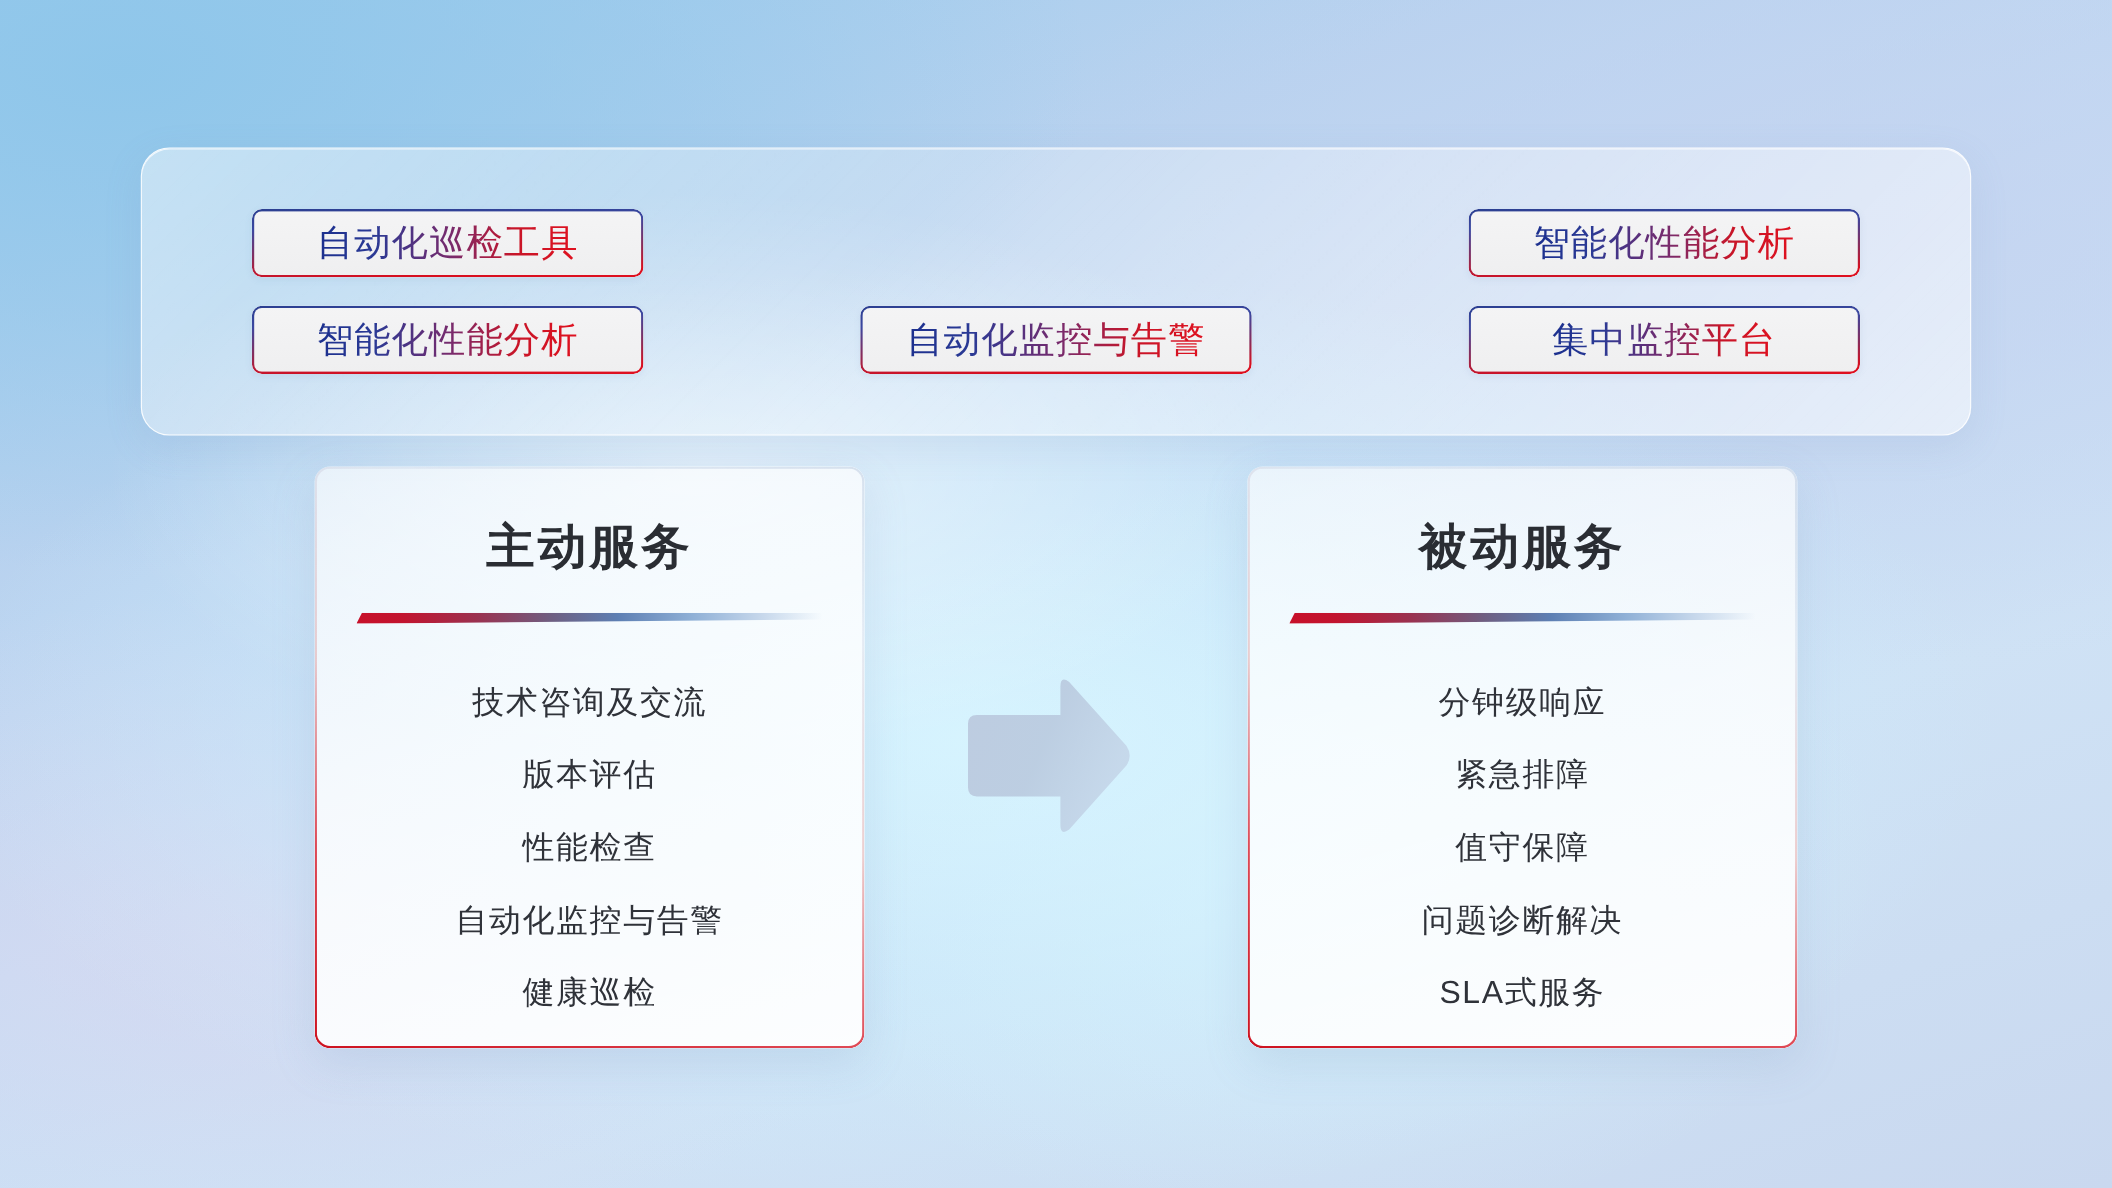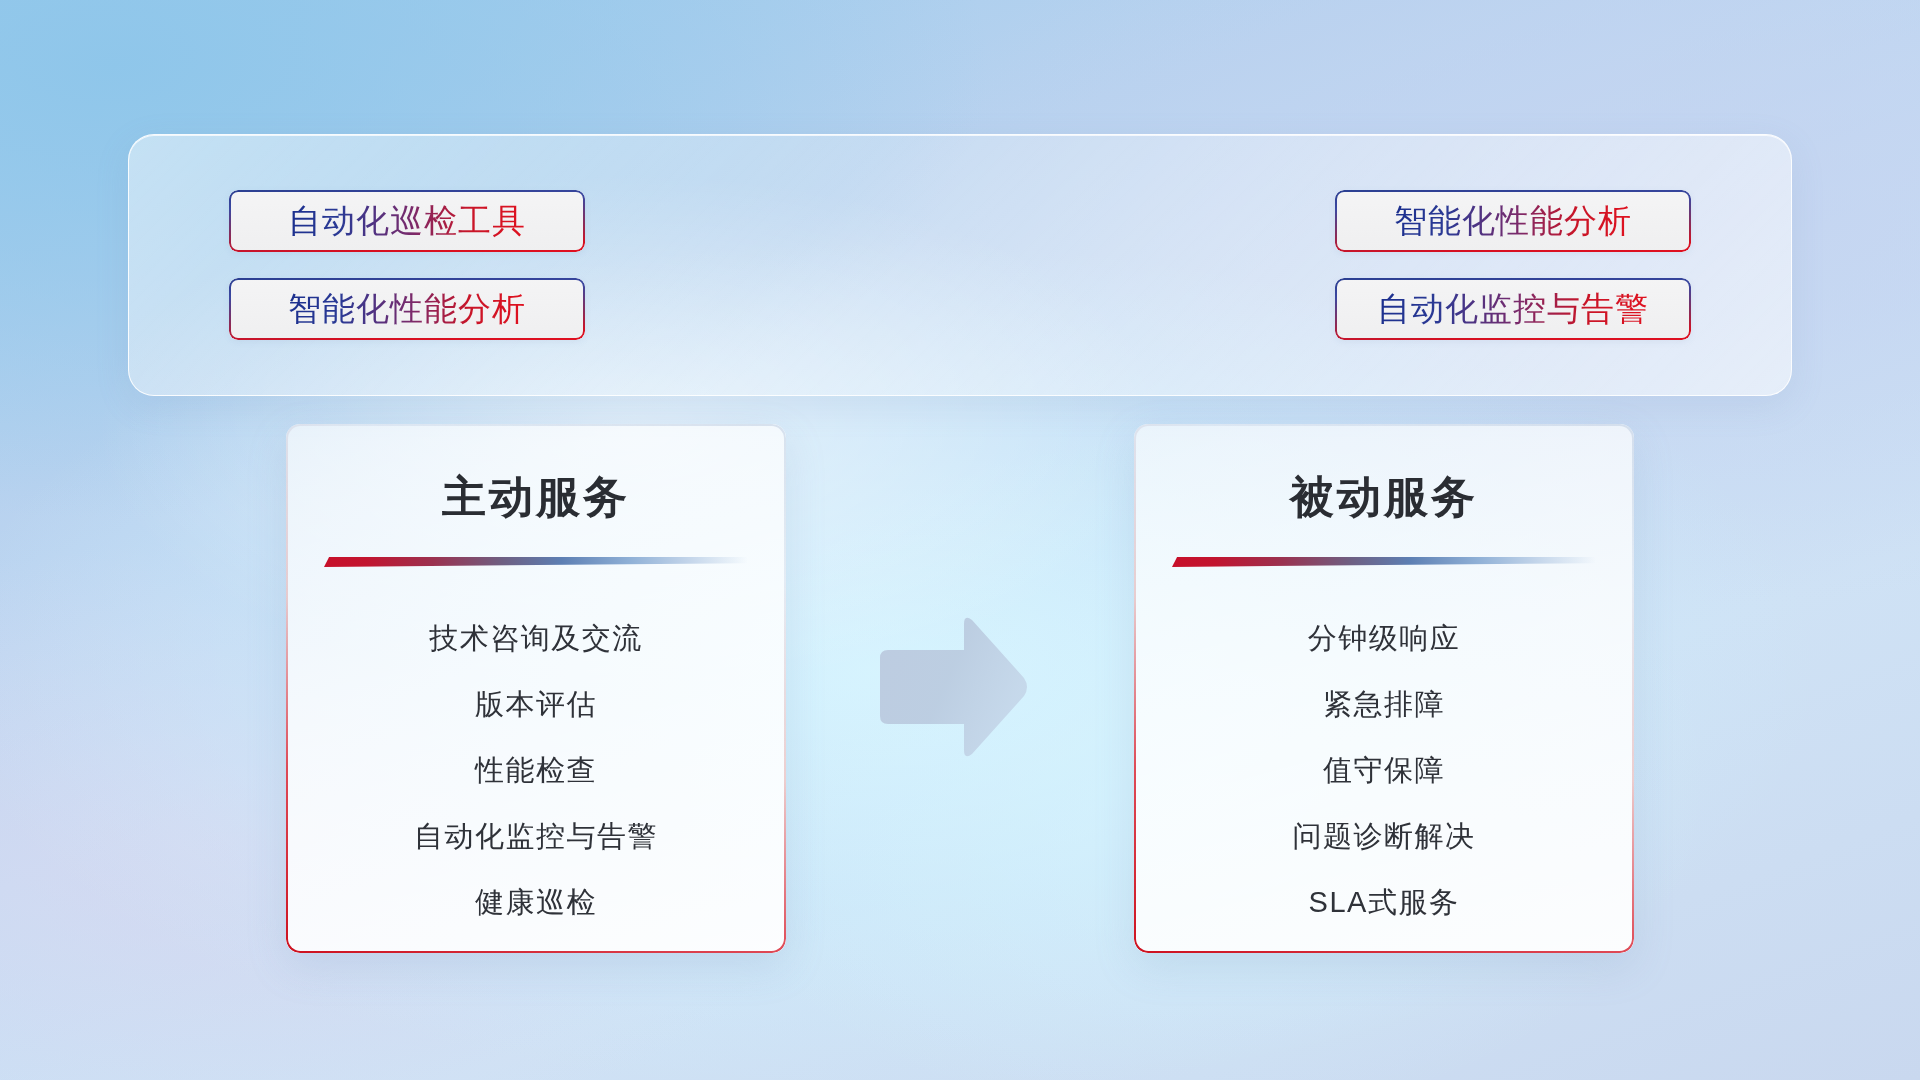--- a/index.html
+++ b/index.html
@@ -206,20 +206,23 @@
       <span class="pill-label">智能化性能分析</span>
     </div>
   </div>
 
   <div class="pill-row">
     <div class="pill">
       <span class="pill-label">智能化性能分析</span>
     </div>
     <div class="pill">
       <span class="pill-label">自动化监控与告警</span>
+    </div>
+    <div class="pill">
+      <span class="pill-label">集中监控平台</span>
     </div>
   </div>
 
 </section>
 
 <section id="card-proactive" class="service-card">
   <span class="card-edge"></span>
 
   <h2 class="card-title">主动服务</h2>
 

